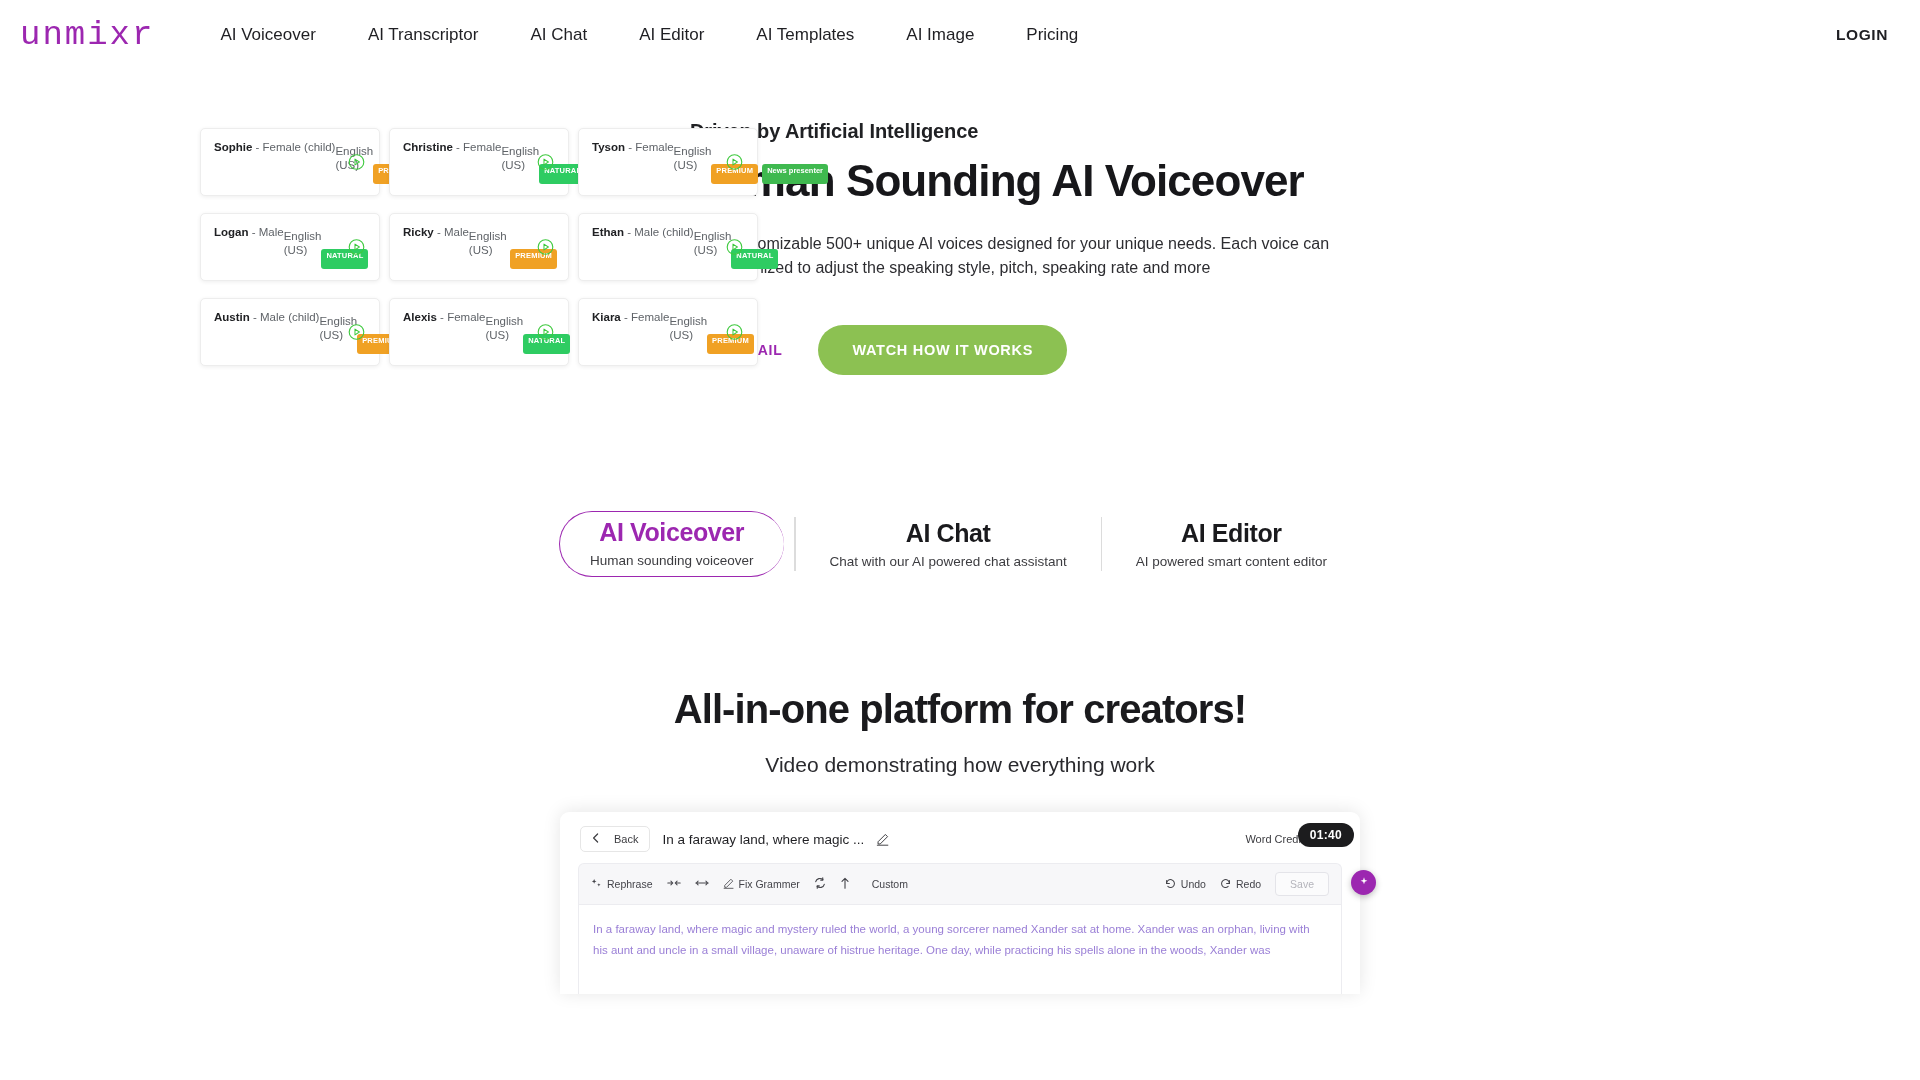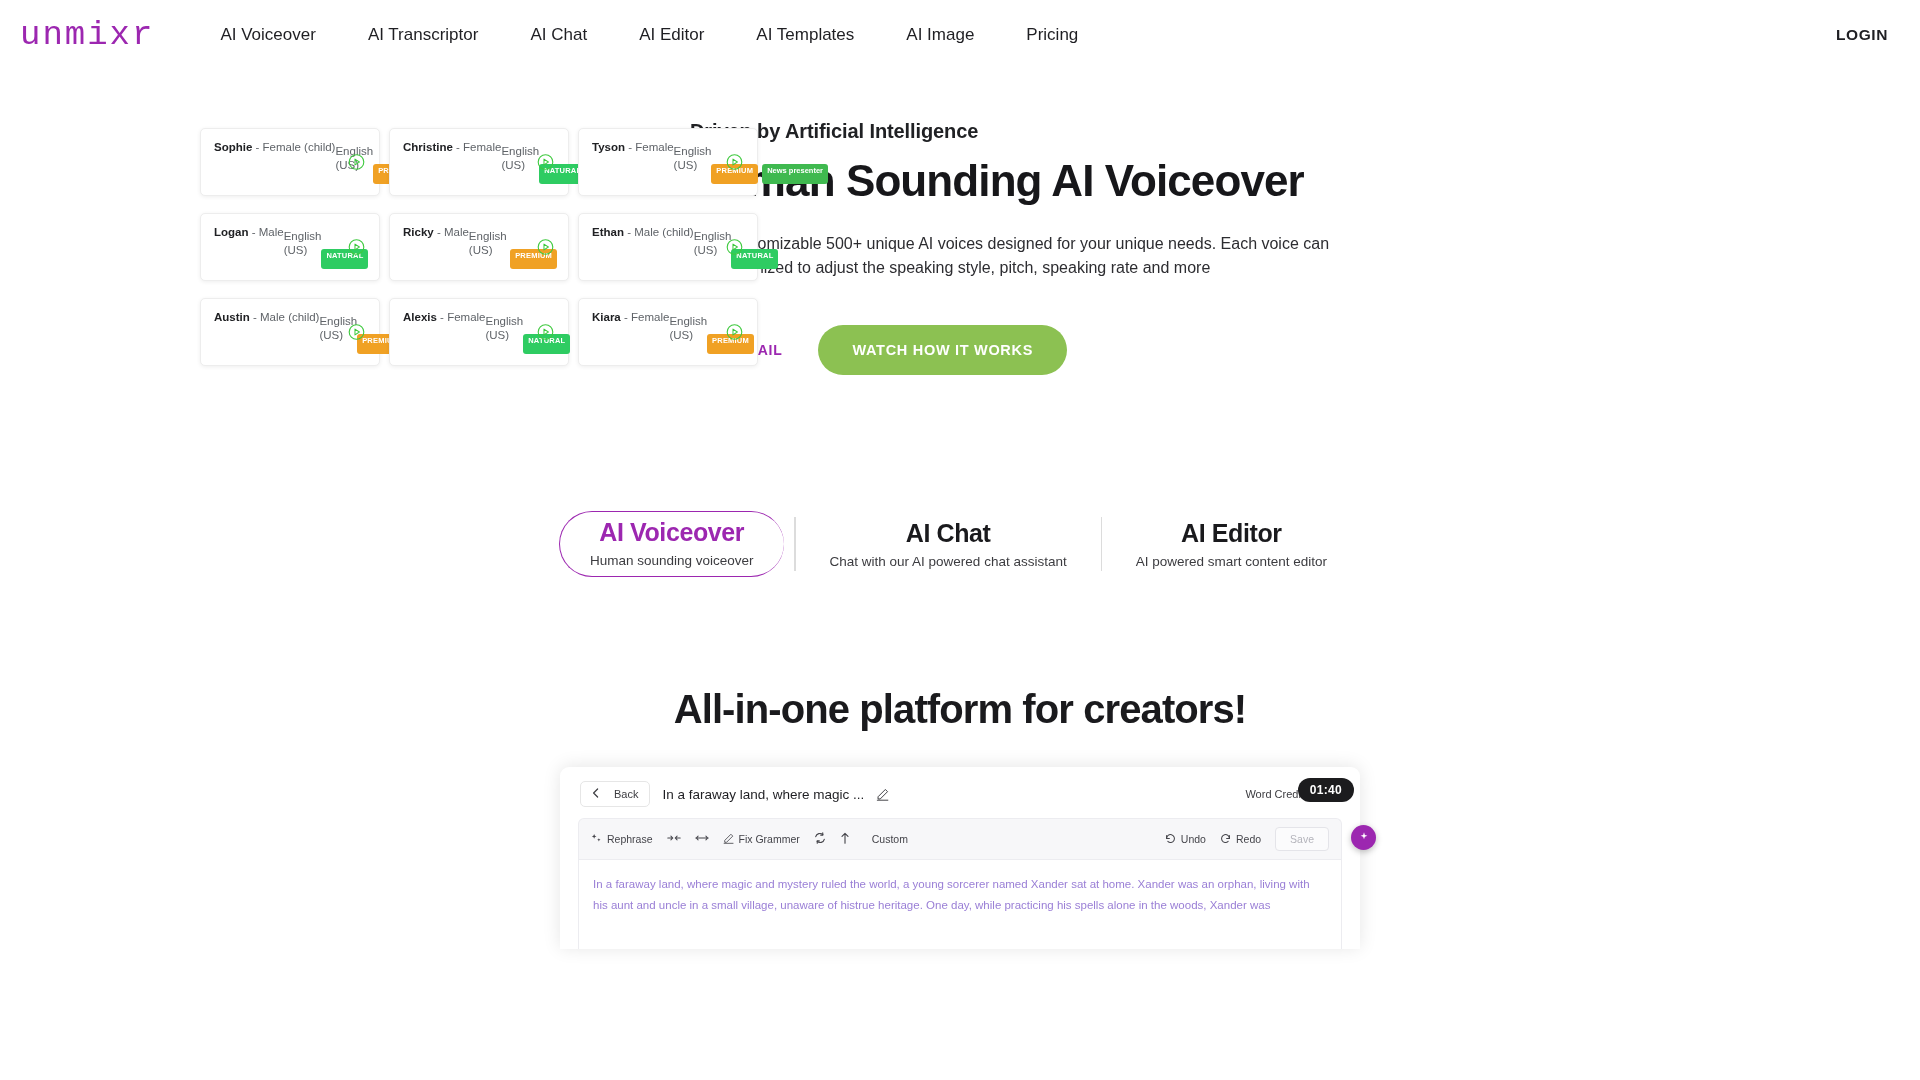--- a/index.html
+++ b/index.html
@@ -503,20 +503,21 @@
     </div>
     <div class="tab-divider"></div>
     <div class="tab" style="border-right: none;">
       <div class="tab-title">AI Editor</div>
       <div class="tab-desc">AI powered smart content editor</div>
     </div>
   </div>
 
 <div class="platform">
   <div class="platform-title">All-in-one platform for creators!</div>
+  <div class="platform-sub">Video demonstrating how everything work</div>
 </div>
 
 <div class="editor-wrap">
   <div class="editor-card">
 
     <div class="ed-topbar">
       <div class="ed-back">
         <span>
           <svg width="7" height="10" viewBox="0 0 7 10">
               <path d="M5.6 1 1.6 5l4 4" stroke="#3c3c40" stroke-width="1.2" fill="none" stroke-linecap="round" stroke-linejoin="round"></path>

